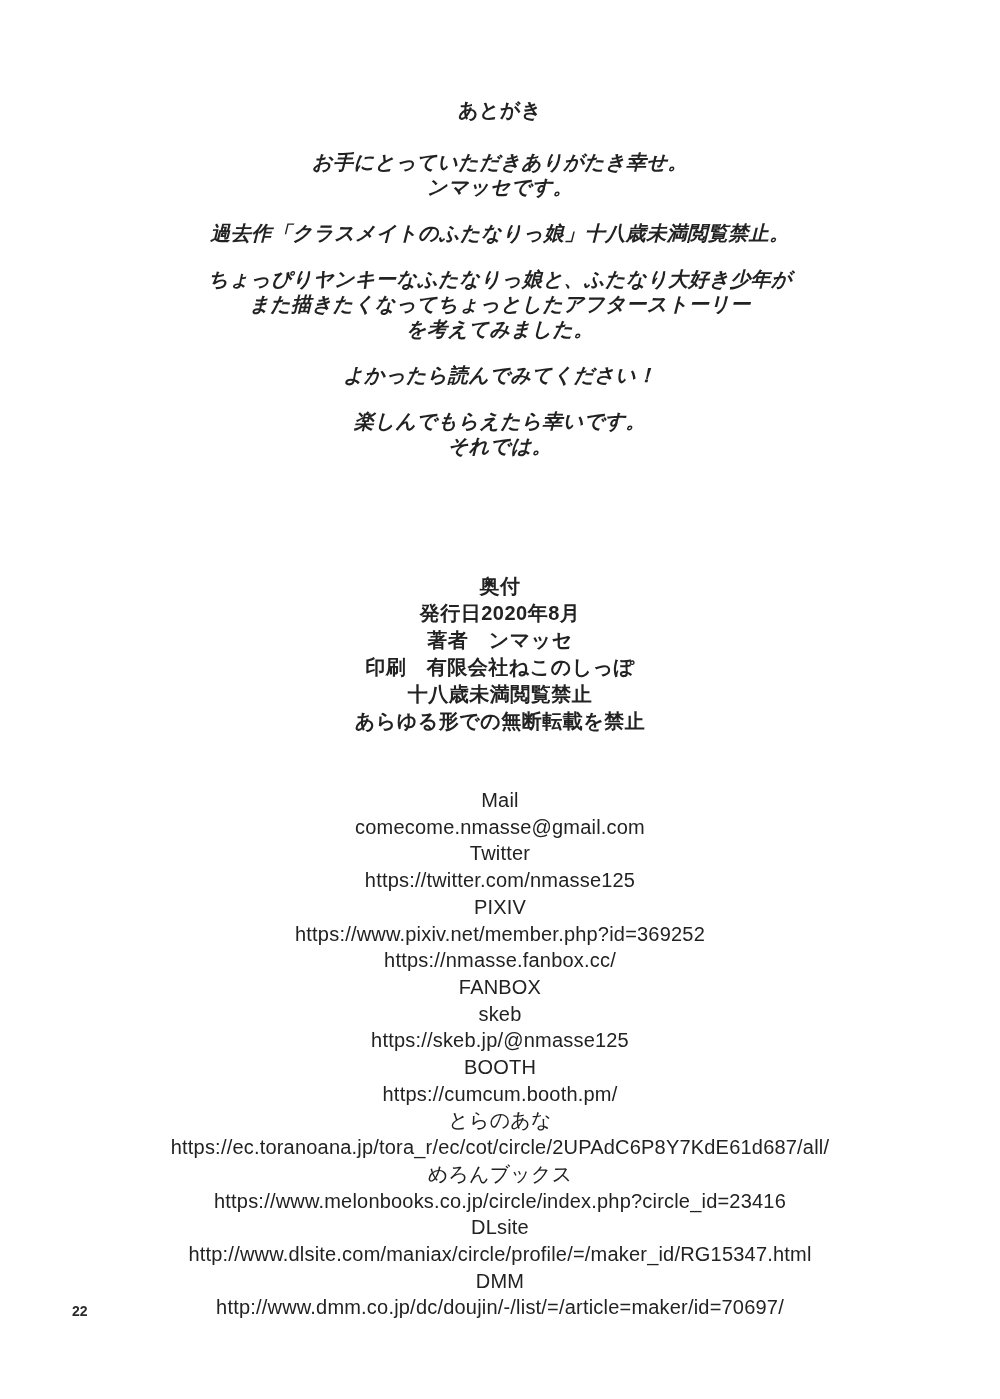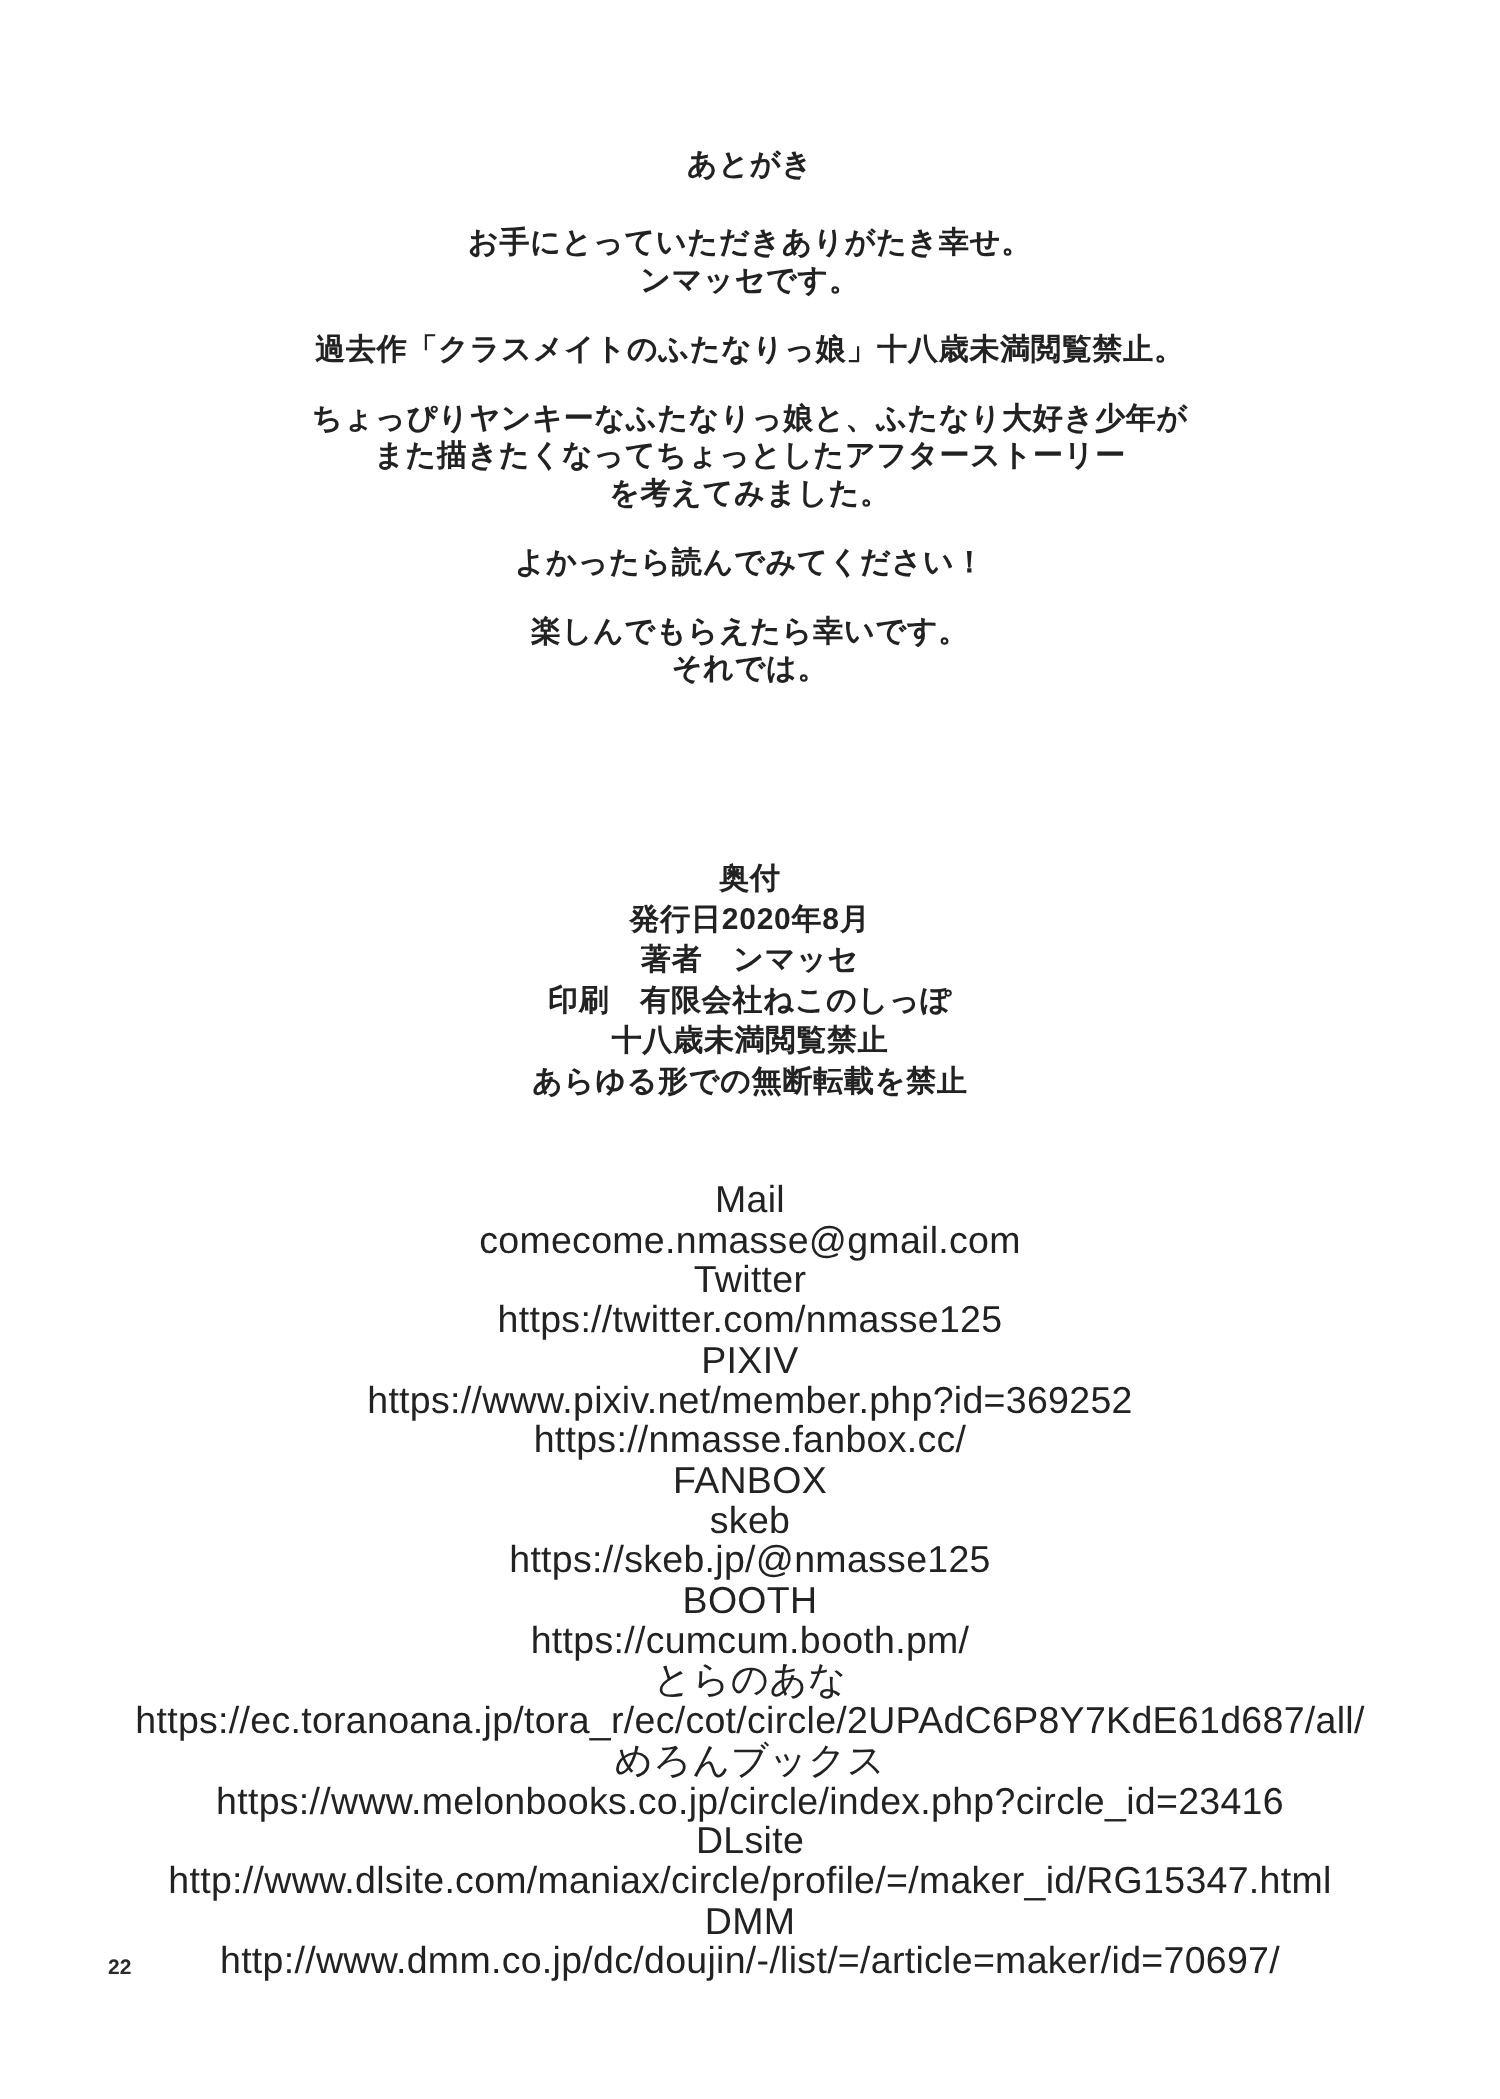--- a/index.html
+++ b/index.html
@@ -22,40 +22,40 @@
     text-align: center;
     font-size: 20px;
     line-height: 25px;
     font-weight: 600;
     letter-spacing: 0.5px;
   }
   .afterword-title {
     margin-bottom: 27px;
     font-weight: 600;
   }
-  .para { margin-bottom: 21px; }
+  .para { margin-bottom: 21px; font-style: italic; }
   .para:last-child { margin-bottom: 0; }
   .colophon {
     position: absolute;
     top: 573px;
     left: 0;
     width: 100%;
     text-align: center;
     font-size: 20px;
     line-height: 27px;
     font-weight: 600;
     letter-spacing: 0.5px;
   }
   .links {
     position: absolute;
     top: 787px;
     left: 0;
     width: 100%;
     text-align: center;
-    font-size: 25px;
+    font-size: 20px;
     line-height: 26.7px;
     font-weight: 500;
     letter-spacing: 0.2px;
   }
   .page-number {
     position: absolute;
     left: 72px;
     top: 1303px;
     font-size: 14px;
     font-weight: 600;

